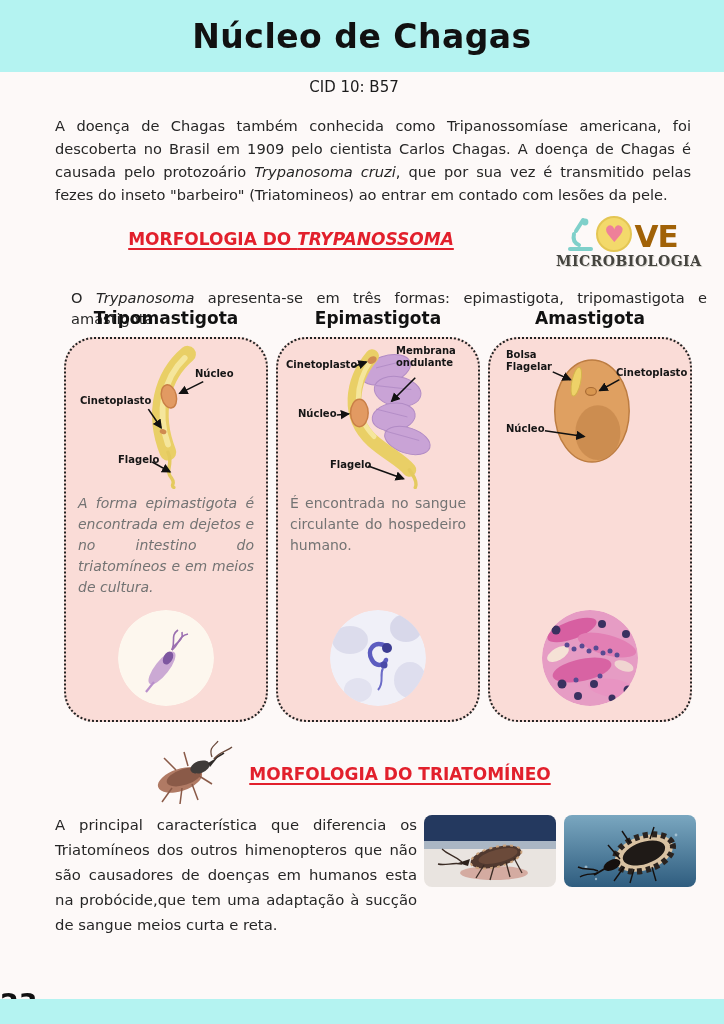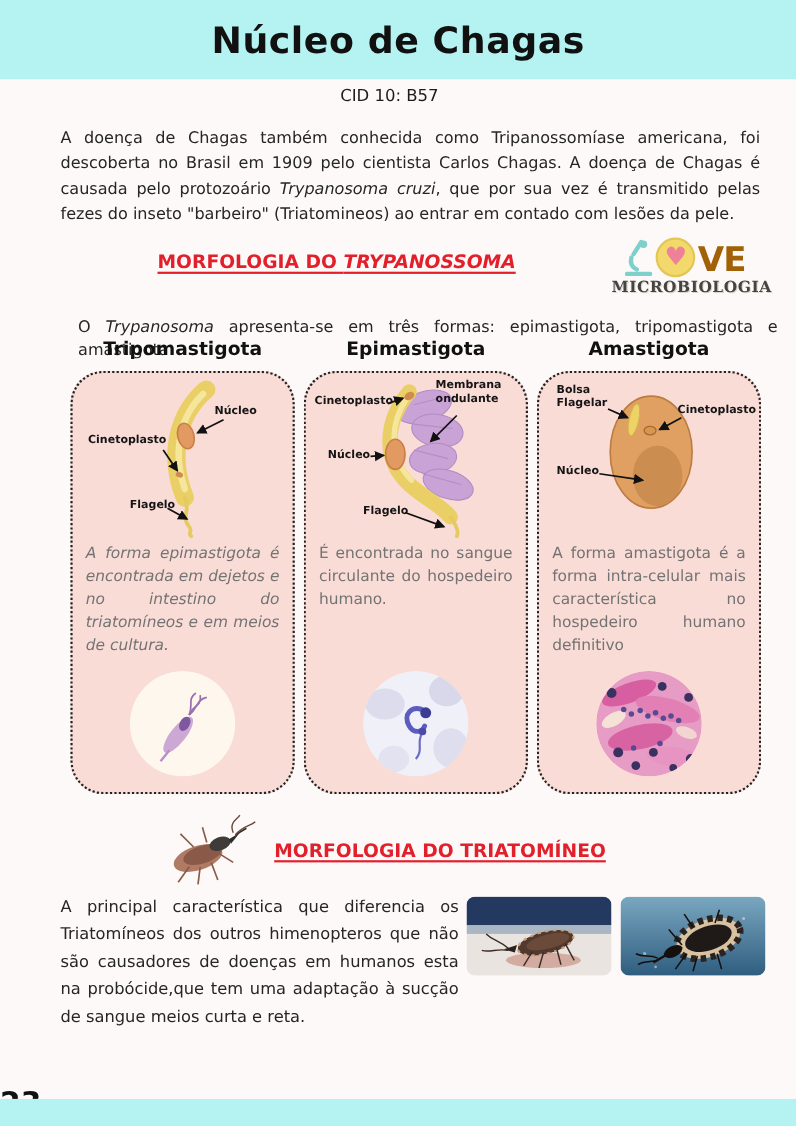--- a/index.html
+++ b/index.html
@@ -13,21 +13,21 @@
   .banner h1{margin:0;font-size:33px;font-weight:800;letter-spacing:.5px;color:#111;}
   .footer-band{position:absolute;bottom:0;left:0;right:0;height:25px;background:#b4f3f1;}
 
   .cid{position:absolute;top:78px;left:0;right:16px;text-align:center;font-size:15px;color:#1c1c1c;}
 
   .intro{position:absolute;top:114px;left:55px;width:636px;margin:0;
          font-size:14.6px;line-height:23px;text-align:justify;}
 
   .red-heading{color:#e2202c;font-weight:bold;font-size:17px;margin:0;
                text-decoration:underline;text-decoration-thickness:2px;text-underline-offset:3px;}
-  .sec1-heading{position:absolute;top:229px;left:0;width:582px;text-align:center;margin-left:15px;}
+  .sec1-heading{position:absolute;top:229px;left:0;width:582px;text-align:center;}
 
   
   .logo{position:absolute;top:210px;left:556px;width:134px;text-align:center;}
   .logo-top{display:flex;align-items:flex-end;justify-content:center;gap:2px;height:42px;}
   .logo-o{width:36px;height:36px;border-radius:50%;background:#f3d96b;border:2px solid #e4c654;
           box-sizing:border-box;display:flex;align-items:center;justify-content:center;}
   .logo-heart{color:#ee8099;font-size:23px;line-height:1;}
   .logo-ve{color:#a16207;font-weight:800;font-size:31px;line-height:1;letter-spacing:-1px;}
   .logo-text{font-family:"DejaVu Serif",serif;font-weight:bold;font-size:14px;color:#45443f;
              letter-spacing:.5px;text-shadow:1px 1px 0 #d8d6d0;margin-top:1px;}
@@ -210,21 +210,20 @@
           <g stroke="#111" stroke-width="1.6" fill="none">
             <path d="M64,32 L82,40" marker-end="url(#ar3)"></path>
             <path d="M132,40 L112,51" marker-end="url(#ar3)"></path>
             <path d="M56,92 L96,98" marker-end="url(#ar3)"></path>
           </g>
         </svg>
         <span class="lbl wrap" style="left:16px;top:10px;width:62px;">Bolsa Flagelar</span>
         <span class="lbl" style="left:126px;top:28px;">Cinetoplasto</span>
         <span class="lbl" style="left:16px;top:84px;">Núcleo</span>
       </div>
-      <p class="desc">A forma amastigota é a forma intra-celular mais característica no hospedeiro humano definitivo</p>
       <div class="micro">
         <svg width="96" height="96" viewBox="0 0 96 96">
           <circle cx="48" cy="48" r="48" fill="#e69cc4"></circle>
           <ellipse cx="30" cy="20" rx="26" ry="9" fill="#d4559b" transform="rotate(-20 30 20)" opacity=".85"></ellipse>
           <ellipse cx="65" cy="35" rx="30" ry="10" fill="#e27fb4" transform="rotate(15 65 35)"></ellipse>
           <ellipse cx="40" cy="60" rx="30" ry="11" fill="#d4559b" transform="rotate(-12 40 60)" opacity=".8"></ellipse>
           <ellipse cx="70" cy="78" rx="24" ry="9" fill="#e894c2" transform="rotate(8 70 78)"></ellipse>
           <ellipse cx="16" cy="44" rx="12" ry="6" fill="#f6ead8" opacity=".9" transform="rotate(-30 16 44)"></ellipse>
           <ellipse cx="82" cy="56" rx="10" ry="5" fill="#f2e4d4" opacity=".8" transform="rotate(20 82 56)"></ellipse>
           <g fill="#584a92">

